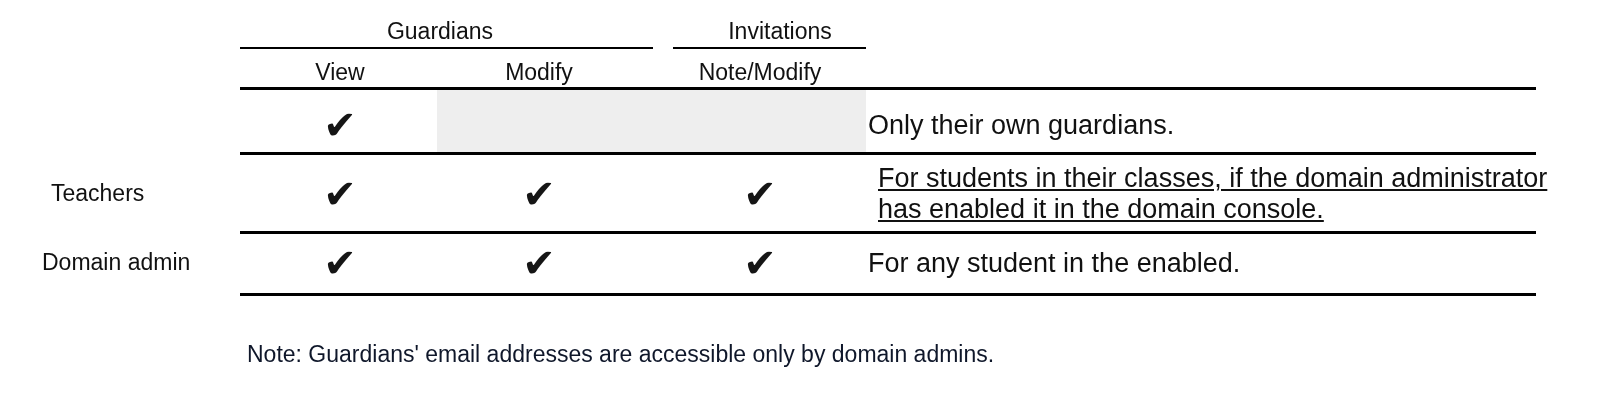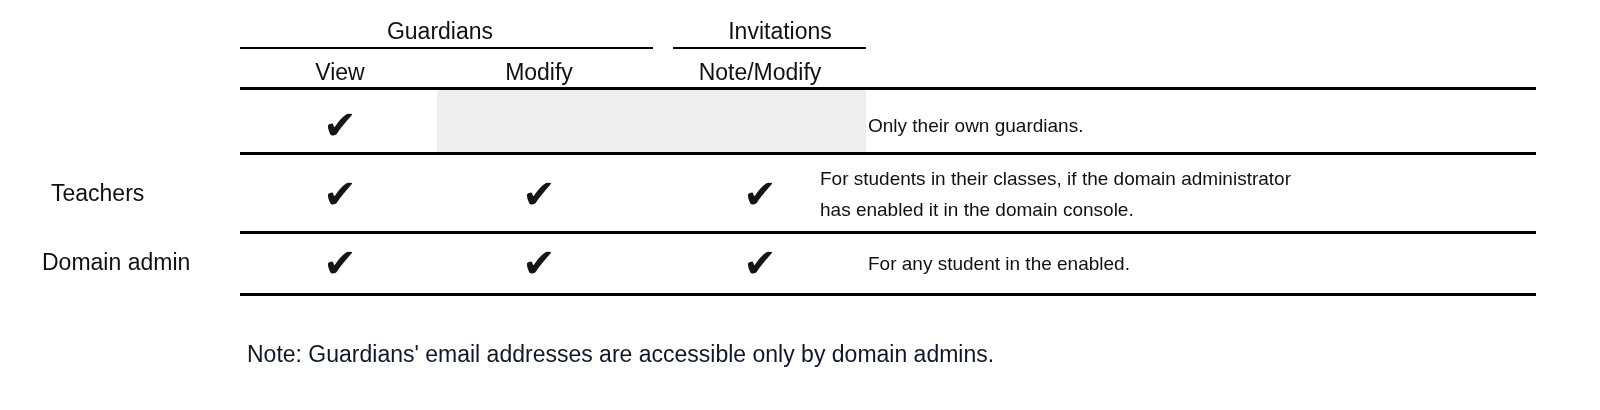--- a/index.html
+++ b/index.html
@@ -64,21 +64,21 @@
   }
 
   
   .grouphdr {
     font-size: 23px;
   }
 
   
   .desc {
     position: absolute;
-    font-size: 19px;
+    font-size: 27px;
     line-height: 31px;
     color: #111111;
     white-space: pre-line;
   }
 
   
   .note {
     position: absolute;
     font-size: 23px;
     line-height: 29px;
@@ -116,21 +116,21 @@
   <div class="rule" style="left:240px; top:152px; width:1296px;"></div>
 
   <div class="txt" style="left:51px; top:179px;">Teachers</div>
 
   <div class="check" style="left:340px; top:174px;">✔</div>
 
   <div class="check" style="left:539px; top:174px;">✔</div>
 
   <div class="check" style="left:760px; top:174px;">✔</div>
 
-  <div class="desc" style="left:820px; top:163px; width:680px;">For students in their classes, if the domain administrator
+  <div class="desc" style="left:878px; top:163px; width:680px;text-decoration:underline;">For students in their classes, if the domain administrator
 has enabled it in the domain console.</div>
 
   <div class="rule" style="left:240px; top:231px; width:1296px;"></div>
 
   <div class="txt" style="left:42px; top:248px;text-align:right;">Domain admin</div>
 
   <div class="check" style="left:340px; top:243px;">✔</div>
 
   <div class="check" style="left:539px; top:243px;">✔</div>
 

